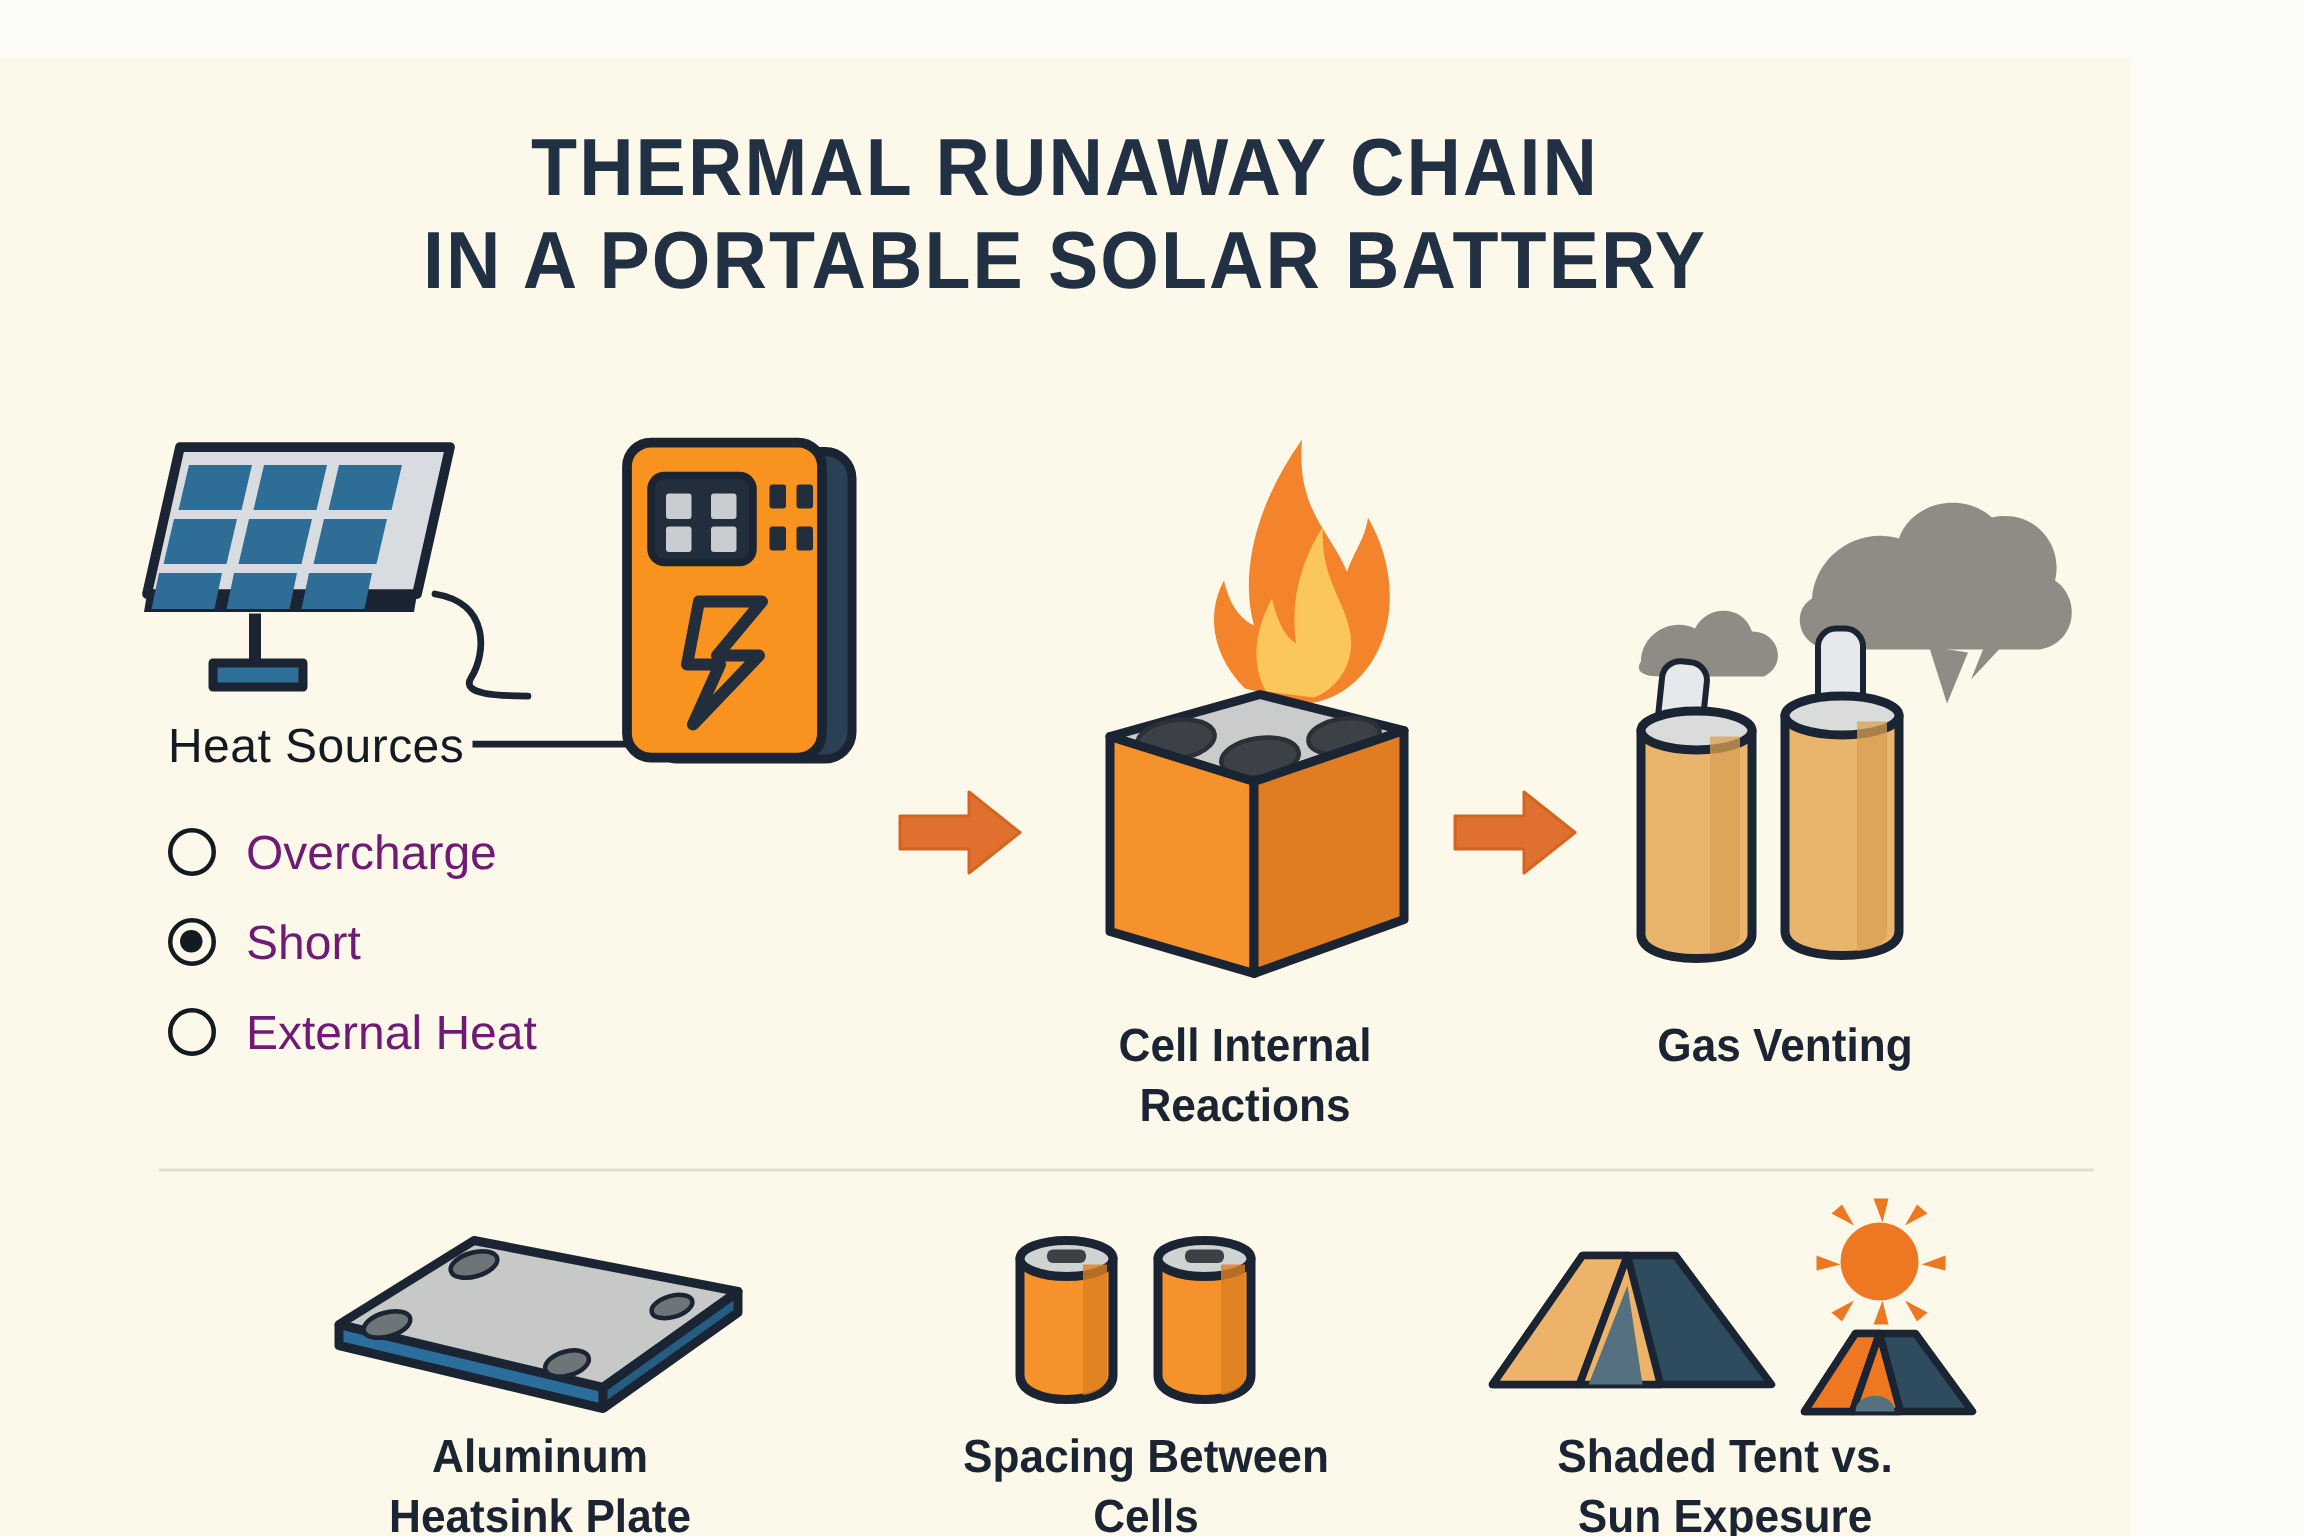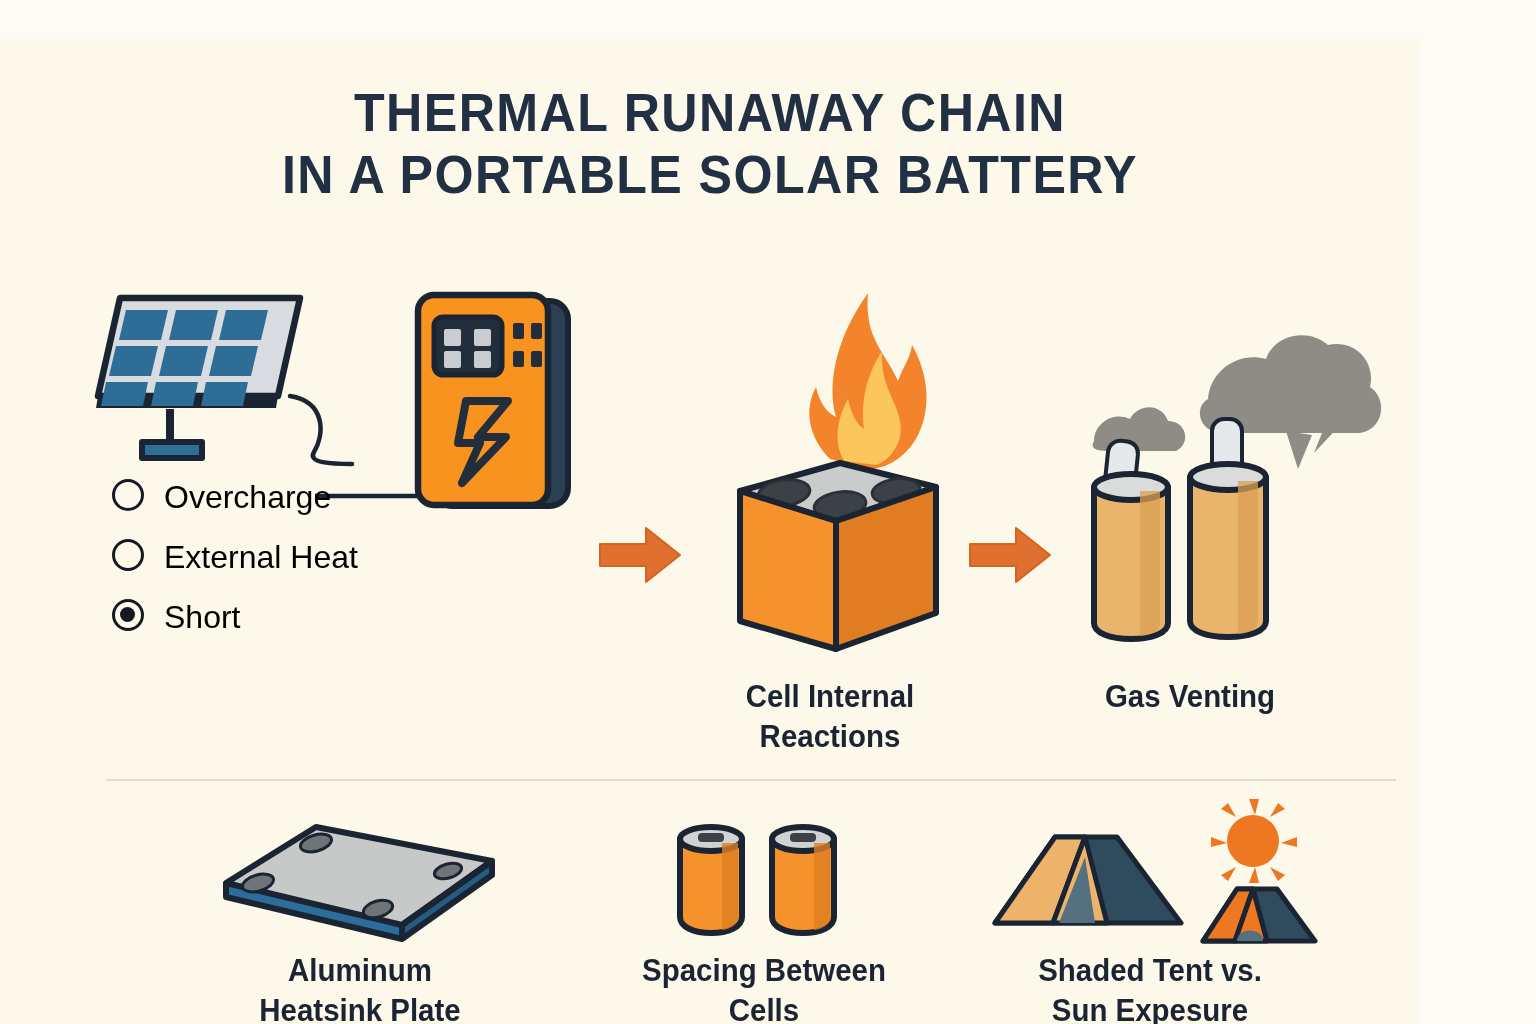--- a/index.html
+++ b/index.html
@@ -39,22 +39,22 @@
     text-align:center;
     transform:scaleX(0.95);
   }
   
   #heat-block{position:absolute;left:112px;top:440px;width:330px;}
   #heat-title{
     color:#141a22;font-size:32px;font-weight:400;letter-spacing:.3px;
     margin-bottom:22px;
   }
   .heat-opt{
-    display:flex;height:60px;
-    color:#000000;font-size:32px;font-weight:400;
+    display:flex;align-items:center;height:60px;
+    color:#701a75;font-size:32px;font-weight:400;
   }
   .radio{
     width:32px;height:32px;border:3.4px solid #141a22;border-radius:50%;
     margin-right:20px;box-sizing:border-box;position:relative;flex:0 0 auto;
   }
   .radio.on::after{
     content:"";position:absolute;left:5px;top:5px;
     width:15px;height:15px;border-radius:50%;background:#141a22;
   }
   
@@ -122,34 +122,35 @@
         <rect x="121" y="32" width="11" height="16" rx="2"></rect>
         <rect x="103" y="60" width="11" height="16" rx="2"></rect>
         <rect x="121" y="60" width="11" height="16" rx="2"></rect>
       </g>
 
       <path d="M56 110 L98 110 L68 146 L96 146 L52 192 L70 152 L48 152 Z" fill="none" stroke="#232E3C" stroke-width="8" stroke-linejoin="round" stroke-linecap="round"></path>
     </svg>
   </div>
 
   <div id="heat-block">
+    <div id="heat-title">Heat Sources</div>
 
     <div class="heat-opt">
       <span class="radio"></span>
       <span>Overcharge</span>
     </div>
 
     <div class="heat-opt">
+      <span class="radio on"></span>
+      <span>Short</span>
+    </div>
+
+    <div class="heat-opt">
       <span class="radio"></span>
       <span>External Heat</span>
-    </div>
-
-    <div class="heat-opt">
-      <span class="radio on"></span>
-      <span>Short</span>
     </div>
   </div>
 
 
   <div class="ill" style="left:598px;top:487px;">
     <svg width="84" height="58" viewBox="0 0 84 58">
       <path d="M2 18 L48 18 L48 2 L82 29 L48 56 L48 40 L2 40 Z" fill="#E0702F" stroke="#D4641F" stroke-width="2" stroke-linejoin="round"></path>
     </svg>
   </div>
 

